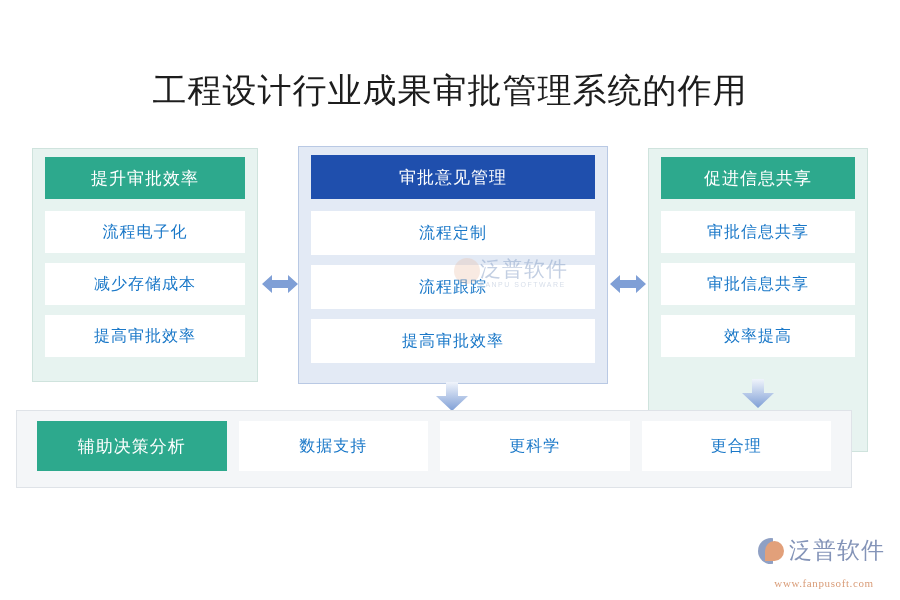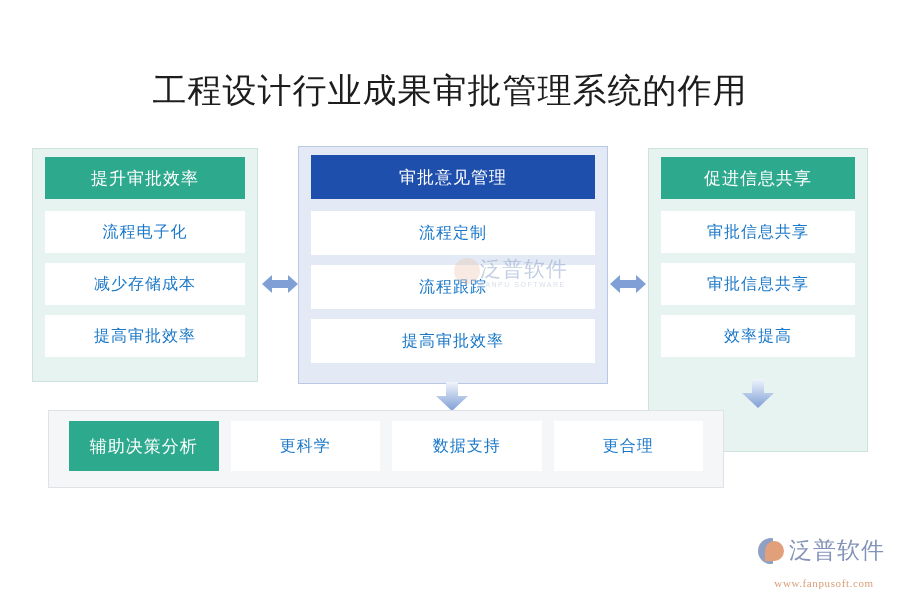--- a/index.html
+++ b/index.html
@@ -77,22 +77,22 @@
 
   
   .d-arrow { position: absolute; width: 34px; height: 30px; }
   #down-arrow-mid   { left: 435px; top: 382px; }
   #down-arrow-right { left: 741px; top: 379px; }
   .d-arrow svg { display: block; width: 34px; height: 30px; }
 
   
   #bottom-row {
     position: absolute;
-    left: 48px; top: 410px;
-    width: 676px; height: 78px;
+    left: 16px; top: 410px;
+    width: 836px; height: 78px;
     background: #f4f6f8;
     border: 1px solid #dfe3e8;
     padding: 10px 20px;
     display: flex;
     gap: 12px;
   }
   .bcell {
     flex: 1;
     height: 50px;
     background: #ffffff;
@@ -244,22 +244,22 @@
           <stop offset="0%" stop-color="#f0f4fb"></stop>
           <stop offset="100%" stop-color="#7f9fd6"></stop>
         </linearGradient>
       </defs>
       <polygon points="11,0 23,0 23,14 33,14 17,29 1,14 11,14" fill="url(#dgrad2)"></polygon>
     </svg>
   </div>
 
   <div id="bottom-row">
     <div class="bcell accent">辅助决策分析</div>
+    <div class="bcell">数据支持</div>
     <div class="bcell">更科学</div>
-    <div class="bcell">数据支持</div>
     <div class="bcell">更合理</div>
   </div>
 
   <div id="brand-logo">
     <div class="logo-row">
       <div class="logo-mark">
         <div class="c1"></div>
         <div class="c2"></div>
       </div>
       <div class="logo-cn">泛普软件</div>

